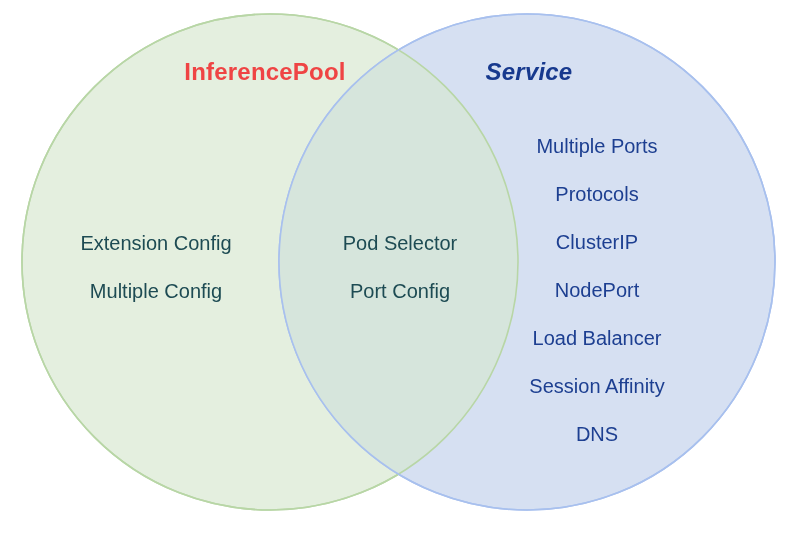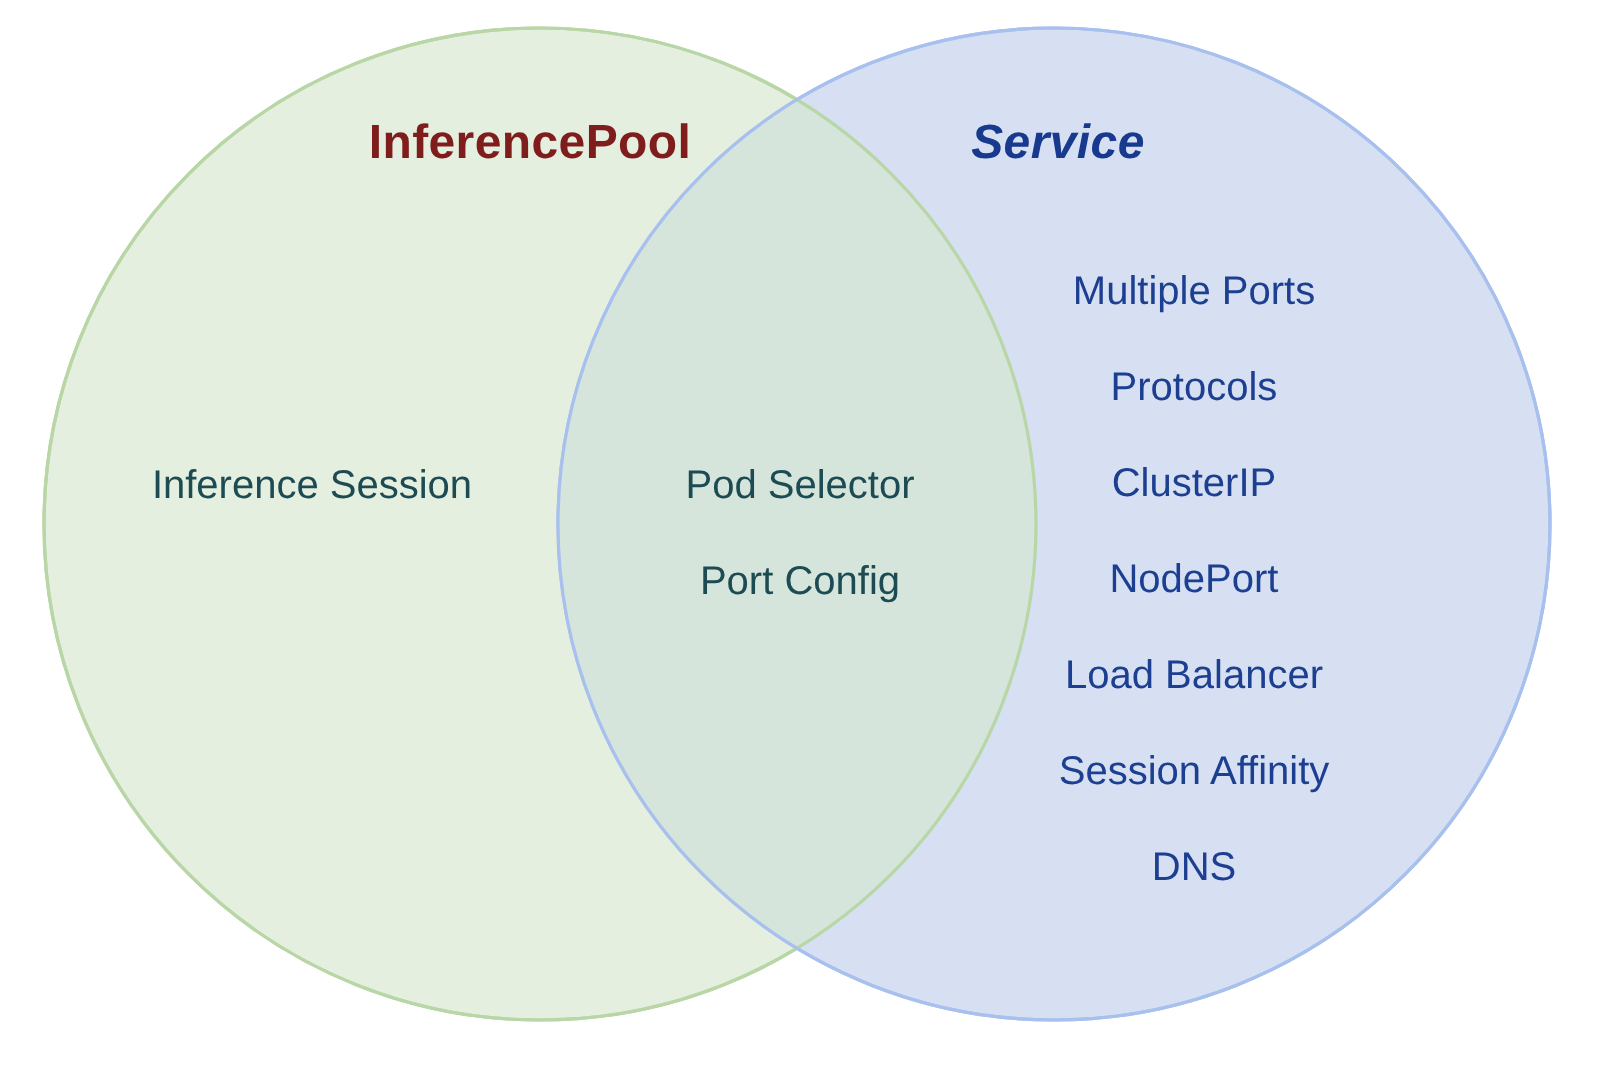--- a/index.html
+++ b/index.html
@@ -35,21 +35,21 @@
   .circle-title {
     position: absolute;
     font-size: 24px;
     font-weight: bold;
     letter-spacing: 0.2px;
     white-space: nowrap;
     transform: translateX(-50%);
     text-align: center;
   }
   .title-left {
-    color: #7f1d1d;
+    color: #ef4444;
   }
   .title-right {
     color: #17398e;
   }
   .item-list {
     position: absolute;
     transform: translateX(-50%);
     text-align: center;
     white-space: nowrap;
   }
@@ -93,21 +93,22 @@
     <circle cx="527" cy="262" r="248" fill="none" stroke="#a8c0ee" stroke-width="1.6"></circle>
   </svg>
 
   <div class="labels-layer">
 
     <div class="circle-title title-left" style="left:265px; top:58px;">InferencePool</div>
 
     <div class="circle-title title-right" style="left:529px; top:58px;font-style:italic;">Service</div>
 
     <div class="item-list" style="left:156px; top:219px;">
-      <div class="item item-left">Inference Session</div>
+      <div class="item item-left">Extension Config</div>
+      <div class="item item-left">Multiple Config</div>
     </div>
 
     <div class="item-list" style="left:597px; top:122px;">
       <div class="item item-right">Multiple Ports</div>
       <div class="item item-right">Protocols</div>
       <div class="item item-right">ClusterIP</div>
       <div class="item item-right">NodePort</div>
       <div class="item item-right">Load Balancer</div>
       <div class="item item-right">Session Affinity</div>
       <div class="item item-right">DNS</div>

